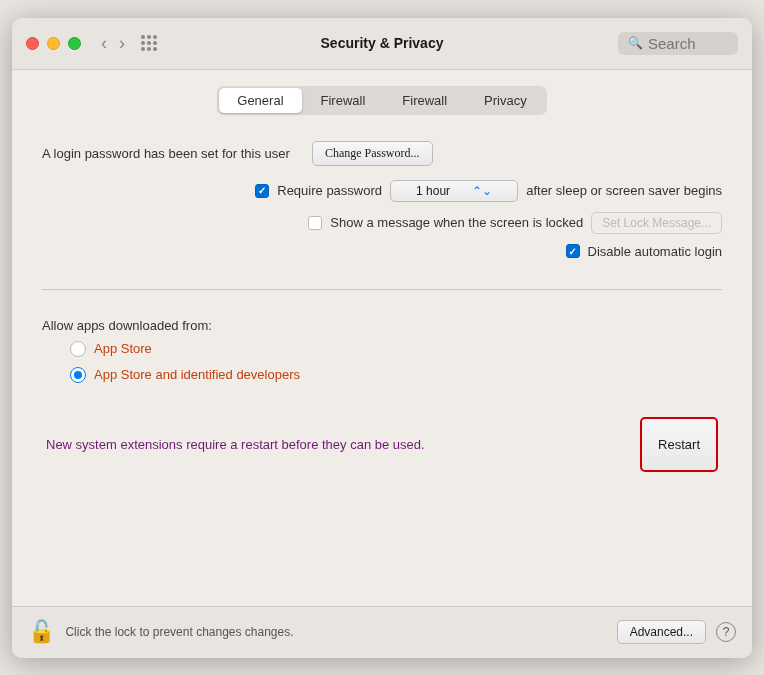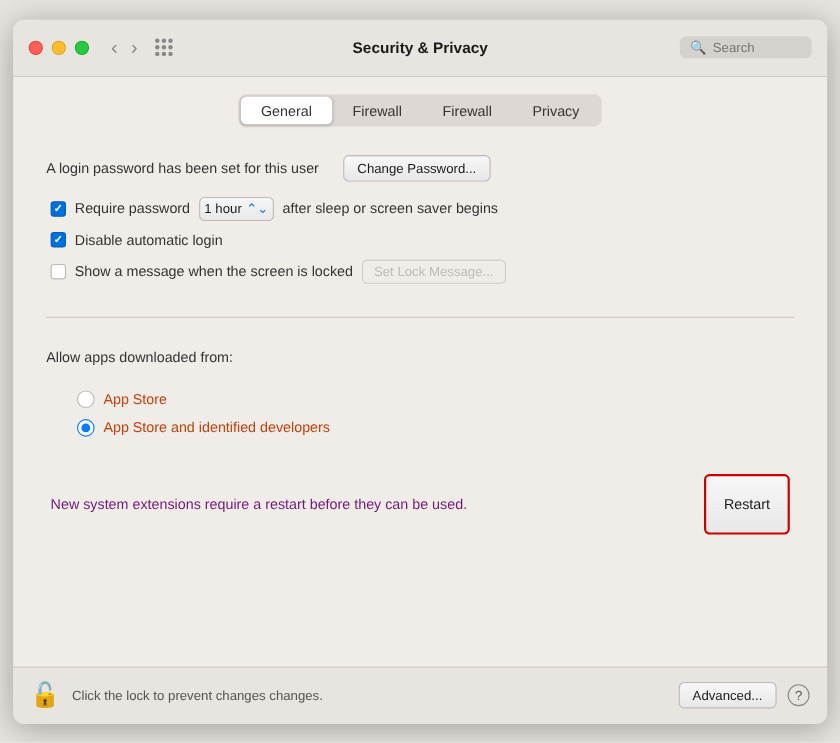--- a/index.html
+++ b/index.html
@@ -78,21 +78,21 @@
       border-radius: 6px;
       padding: 3px 10px;
       gap: 5px;
       min-width: 120px;
     }
     .search-icon { color: #888; font-size: 12px; }
     .search-input {
       background: none;
       border: none;
       outline: none;
-      font-size: 12px;
+      font-size: 15px;
       color: #701a75;
       width: 80px;
     }
     .content {
       flex: 1;
       display: flex;
       flex-direction: column;
       padding: 0 30px;
       overflow: hidden;
     }
@@ -133,32 +133,33 @@
       font-size: 13px;
       color: #333;
       margin-bottom: 14px;
     }
     .change-password-btn {
       background: linear-gradient(to bottom, #f7f7f7, #e8e8e8);
       border: 1px solid #bbb;
       border-radius: 5px;
       padding: 4px 12px;
       font-size: 12px;
-      font-family: Liberation Sans, sans-serif;
+      font-family: Liberation Serif, serif;
       cursor: pointer;
       color: #1a1a1a;
     }
     .checkbox-row {
       display: flex;
       align-items: center;
       gap: 8px;
       font-size: 13px;
       color: #333;
-      margin-left: 4px;
+      margin-left: 25px;
       margin-bottom: 10px;
+      justify-content: flex-end;
     }
     .checkbox-custom {
       width: 14px;
       height: 14px;
       border-radius: 3px;
       border: 1px solid #bbb;
       background: white;
       display: flex;
       align-items: center;
       justify-content: center;
@@ -174,25 +175,25 @@
       color: white;
       font-size: 10px;
       font-weight: bold;
     }
     .select-dropdown {
       display: flex;
       align-items: center;
       background: linear-gradient(to bottom, #f7f7f7, #e8e8e8);
       border: 1px solid #bbb;
       border-radius: 5px;
-      padding: 3px 4px;
-      font-size: 12px;
-      font-family: inherit;
-      cursor: pointer;
-      gap: 4px;
+      padding: 3px 25px;
+      font-size: 12px;
+      font-family: inherit;
+      cursor: pointer;
+      gap: 22px;
       color: #1a1a1a;
     }
     .dropdown-arrow {
       color: #007AFF;
       font-size: 12px;
     }
     .lock-msg-btn {
       background: none;
       border: 1px solid #d0ccc8;
       border-radius: 5px;
@@ -206,21 +207,21 @@
       border: none;
       border-top: 1px solid #ccc8c4;
       margin: 20px 0;
     }
     .allow-section {
       margin-top: 8px;
     }
     .allow-label {
       font-size: 13px;
       color: #333;
-      margin-bottom: 23px;
+      margin-bottom: 8px;
     }
     .radio-row {
       display: flex;
       align-items: center;
       gap: 8px;
       font-size: 13px;
       color: #c2410c;
       margin-left: 28px;
       margin-bottom: 10px;
     }
@@ -381,28 +382,28 @@
         <div class="checkbox-custom checked"></div>
         <span>Require password</span>
         <div class="select-dropdown">
           <span>1 hour</span>
           <span class="dropdown-arrow">⌃⌄</span>
         </div>
         <span>after sleep or screen saver begins</span>
       </div>
 
       <div class="checkbox-row">
-        <div class="checkbox-custom checked"></div>
-        <span>Disable automatic login</span>
-      </div>
-
-      <div class="checkbox-row">
         <div class="checkbox-custom"></div>
         <span>Show a message when the screen is locked</span>
         <button class="lock-msg-btn">Set Lock Message...</button>
+      </div>
+
+      <div class="checkbox-row">
+        <div class="checkbox-custom checked"></div>
+        <span>Disable automatic login</span>
       </div>
     </div>
 
     <hr class="divider">
 
     <div class="allow-section">
       <div class="allow-label">Allow apps downloaded from:</div>
       <div class="radio-row">
         <div class="radio-custom"></div>
         <span>App Store</span>

